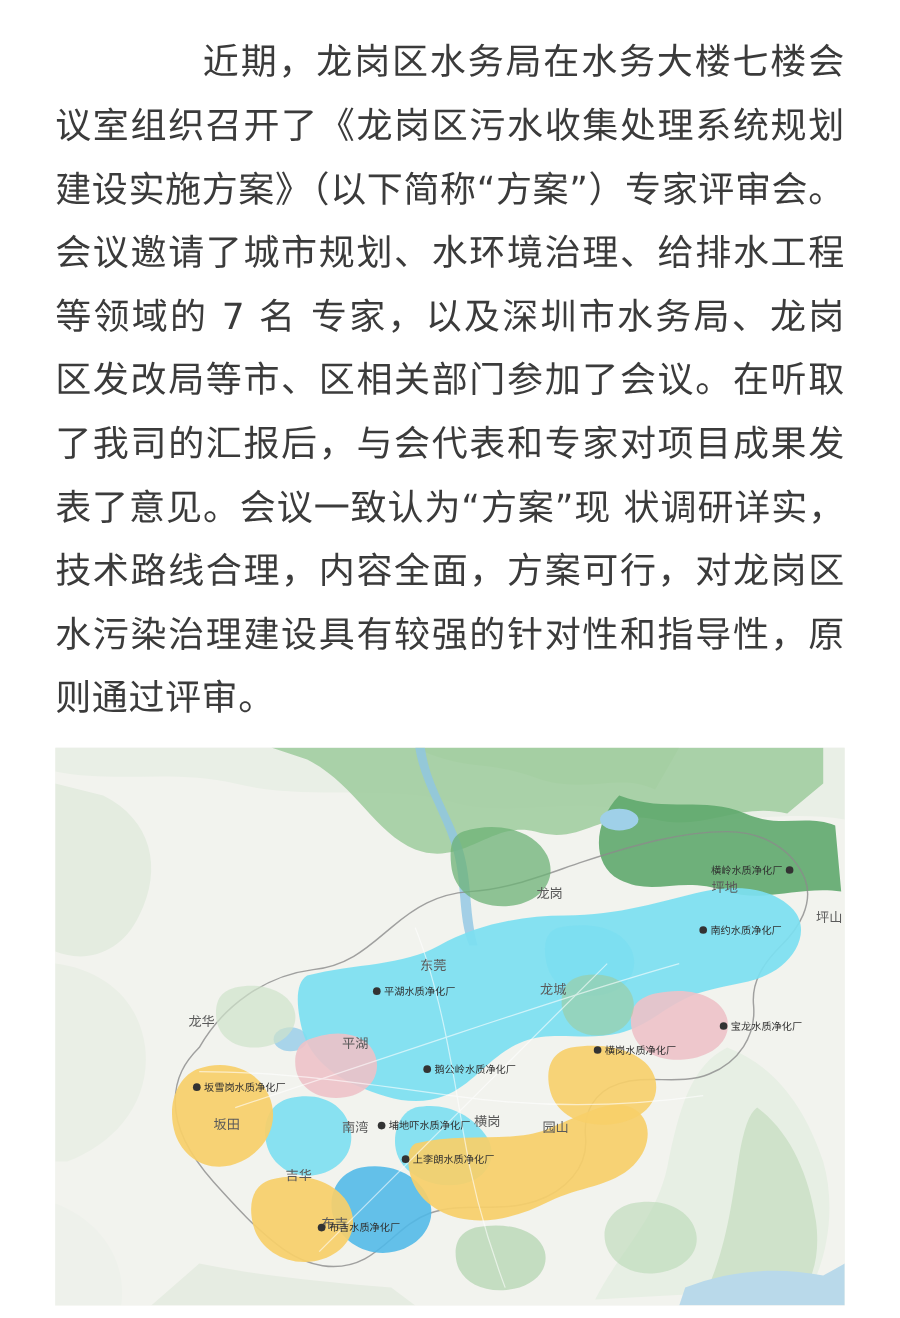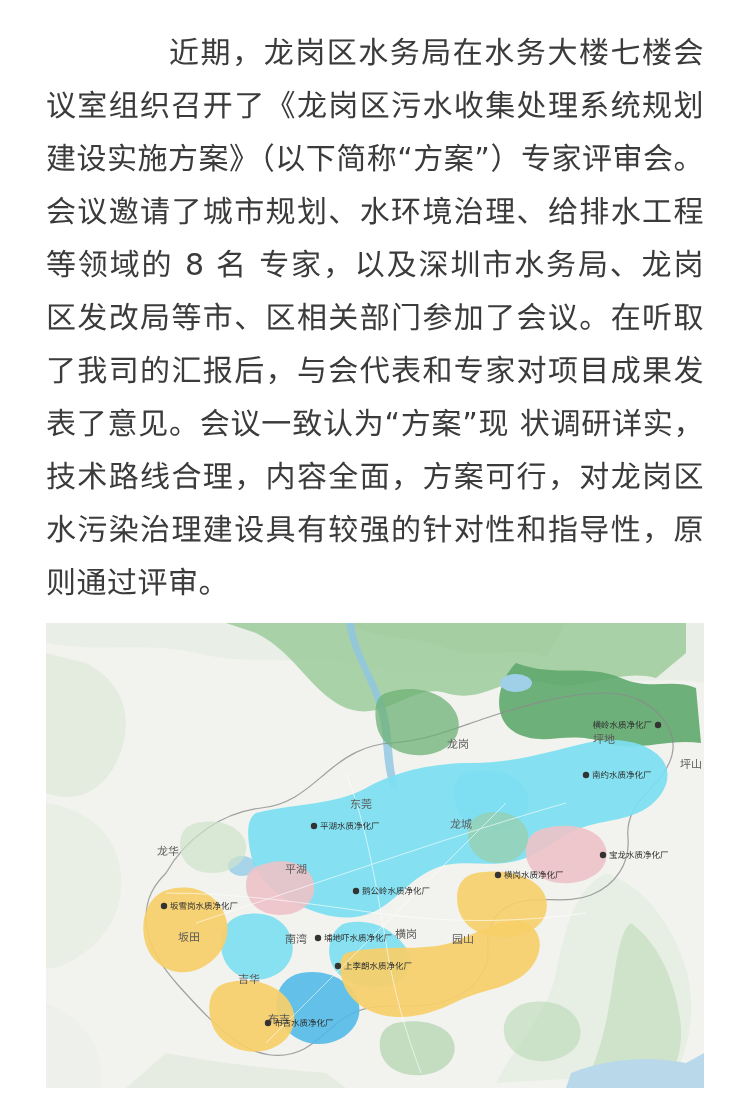--- a/index.html
+++ b/index.html
@@ -62,21 +62,21 @@
     fill: #5a5a5a;
     font-family: "DejaVu Sans", "Liberation Sans", sans-serif;
   }
 </style>
 </head>
 <body>
 
 <div class="page">
 
   <div class="article-body">
-    <p class="paragraph">　　近期，龙岗区水务局在水务大楼七楼会议室组织召开了《龙岗区污水收集处理系统规划建设实施方案》（以下简称“方案”）专家评审会。会议邀请了城市规划、水环境治理、给排水工程等领域的 8 名 专家，以及深圳市水务局、龙岗区发改局等市、区相关部门参加了会议。在听取了我司的汇报后，与会代表和专家对项目成果发表了意见。会议一致认为“方案”现 状调研详实，技术路线合理，内容全面，方案可行，对龙岗区水污染治理建设具有较强的针对性和指导性，原则通过评审。</p>
+    <p class="paragraph">　　近期，龙岗区水务局在水务大楼七楼会议室组织召开了《龙岗区污水收集处理系统规划建设实施方案》（以下简称“方案”）专家评审会。会议邀请了城市规划、水环境治理、给排水工程等领域的 7 名 专家，以及深圳市水务局、龙岗区发改局等市、区相关部门参加了会议。在听取了我司的汇报后，与会代表和专家对项目成果发表了意见。会议一致认为“方案”现 状调研详实，技术路线合理，内容全面，方案可行，对龙岗区水污染治理建设具有较强的针对性和指导性，原则通过评审。</p>
   </div>
 
   <div class="figure">
     <div class="map-wrap">
       <svg class="map-svg" viewBox="0 0 658 465" xmlns="http://www.w3.org/2000/svg">
 
         <rect x="0" y="0" width="658" height="465" fill="#f2f3ee"></rect>
 
         <g>
           <path d="M0,0 L658,0 L658,60 C600,50 540,70 490,55 C430,38 380,60 330,45 C280,30 210,45 150,30 C100,18 50,30 0,20 Z" fill="#e9efe6"></path>

